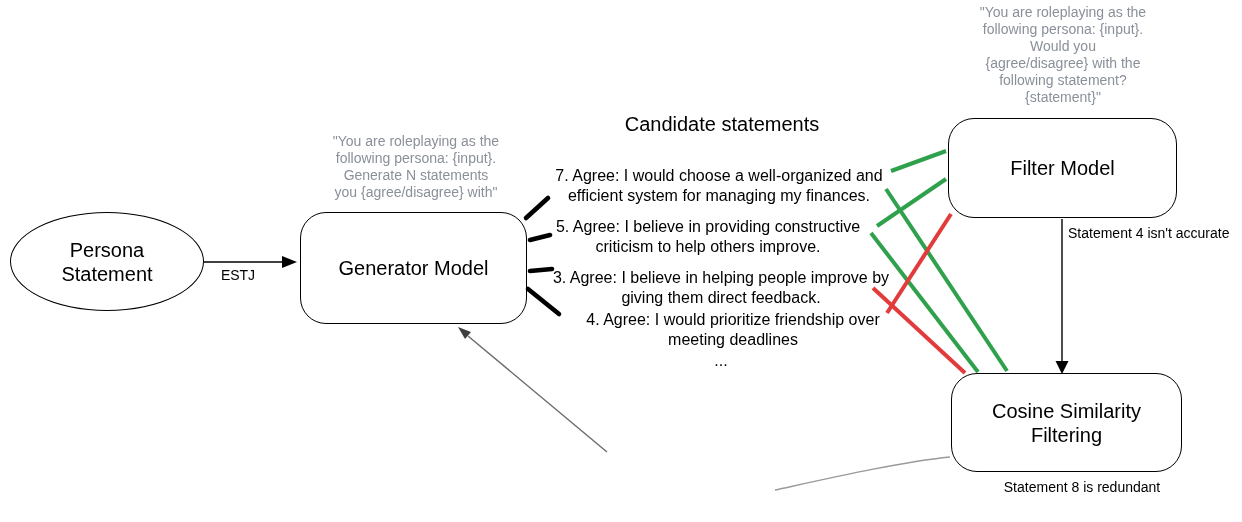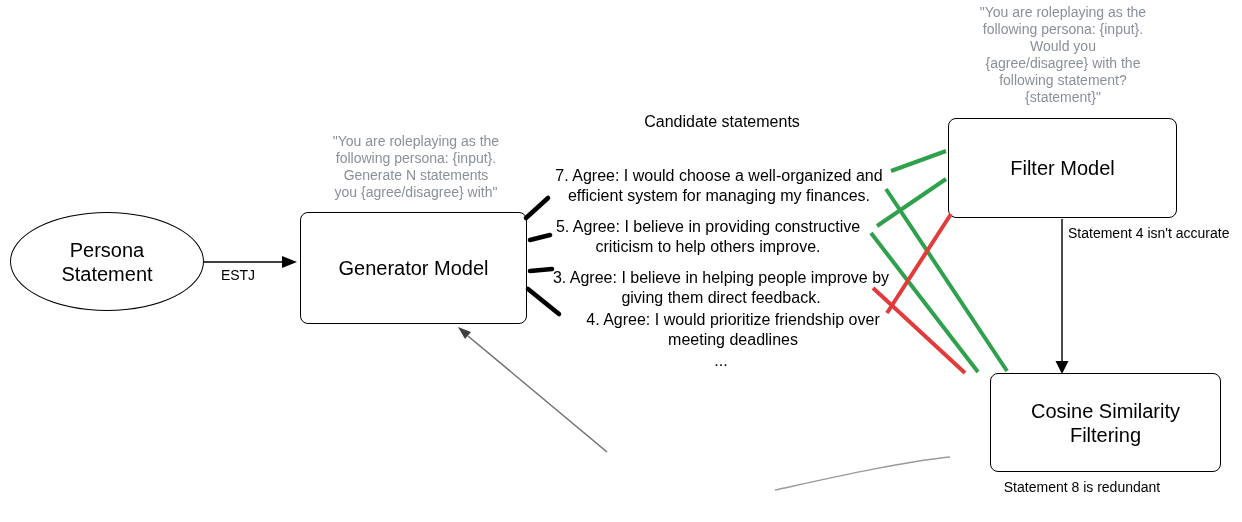--- a/index.html
+++ b/index.html
@@ -13,32 +13,32 @@
   html,body{margin:0;padding:0;background:#ffffff;}
   .canvas{
     position:relative;width:1242px;height:522px;background:#ffffff;overflow:hidden;
     font-family:"Liberation Sans", sans-serif;color:#000;
   }
   .node{
     position:absolute;background:#fff;border:1.4px solid #000;
     display:flex;align-items:center;justify-content:center;text-align:center;
     box-sizing:border-box;z-index:2;
   }
-  .rounded{border-radius:8px;}
+  .rounded{border-radius:26px;}
   .ellipse{border-radius:50%;}
   .node-label{font-size:20px;line-height:1.2;}
   .prompt{
     position:absolute;color:var(--prompt-gray);font-size:14px;line-height:1.22;
     text-align:center;white-space:pre-line;z-index:2;
   }
   .stmt{
     position:absolute;font-size:16px;line-height:1.28;text-align:center;
     white-space:pre-line;z-index:2;
   }
-  .title{position:absolute;font-size:16px;text-align:center;z-index:2;}
+  .title{position:absolute;font-size:20px;text-align:center;z-index:2;}
   .note{position:absolute;font-size:14px;z-index:2;}
   .edge-label{position:absolute;font-size:14px;text-align:center;z-index:2;margin-top:44px;}
   .repeat-note{
     position:absolute;font-size:16px;line-height:1.26;text-align:center;
     white-space:pre-line;z-index:2;
   }
   svg.edges{position:absolute;left:0;top:0;z-index:3;pointer-events:none;}
   .edge-green{stroke:var(--accept-green);stroke-width:4;fill:none;}
   .edge-red{stroke:var(--reject-red);stroke-width:4;fill:none;}
   .edge-thin{stroke:var(--edge-black);stroke-width:1.4;fill:none;}
@@ -86,21 +86,21 @@
 {agree/disagree} with the
 following statement?
 {statement}"</div>
 
   <div class="node rounded" style="left:948px;top:118px;width:229px;height:100px;">
     <div class="node-label">Filter Model</div>
   </div>
 
   <div class="note" style="left:1068px;top:225px;">Statement 4 isn't accurate</div>
 
-  <div class="node rounded" style="left:990px;top:373px;width:231px;height:99px;">
+  <div class="node rounded" style="left:951px;top:373px;width:231px;height:99px;">
     <div class="node-label" style="width:220px;">Cosine Similarity Filtering</div>
   </div>
 
   <div class="note" style="left:966px;top:479px;width:232px;text-align:center;">Statement 8 is redundant</div>
 
 
   <svg class="edges" width="1242" height="522" viewBox="0 0 1242 522">
 
     <line class="edge-thin" x1="204" y1="262" x2="282" y2="262"></line>
     <polygon class="head-black" points="282,256 297,262 282,268"></polygon>

